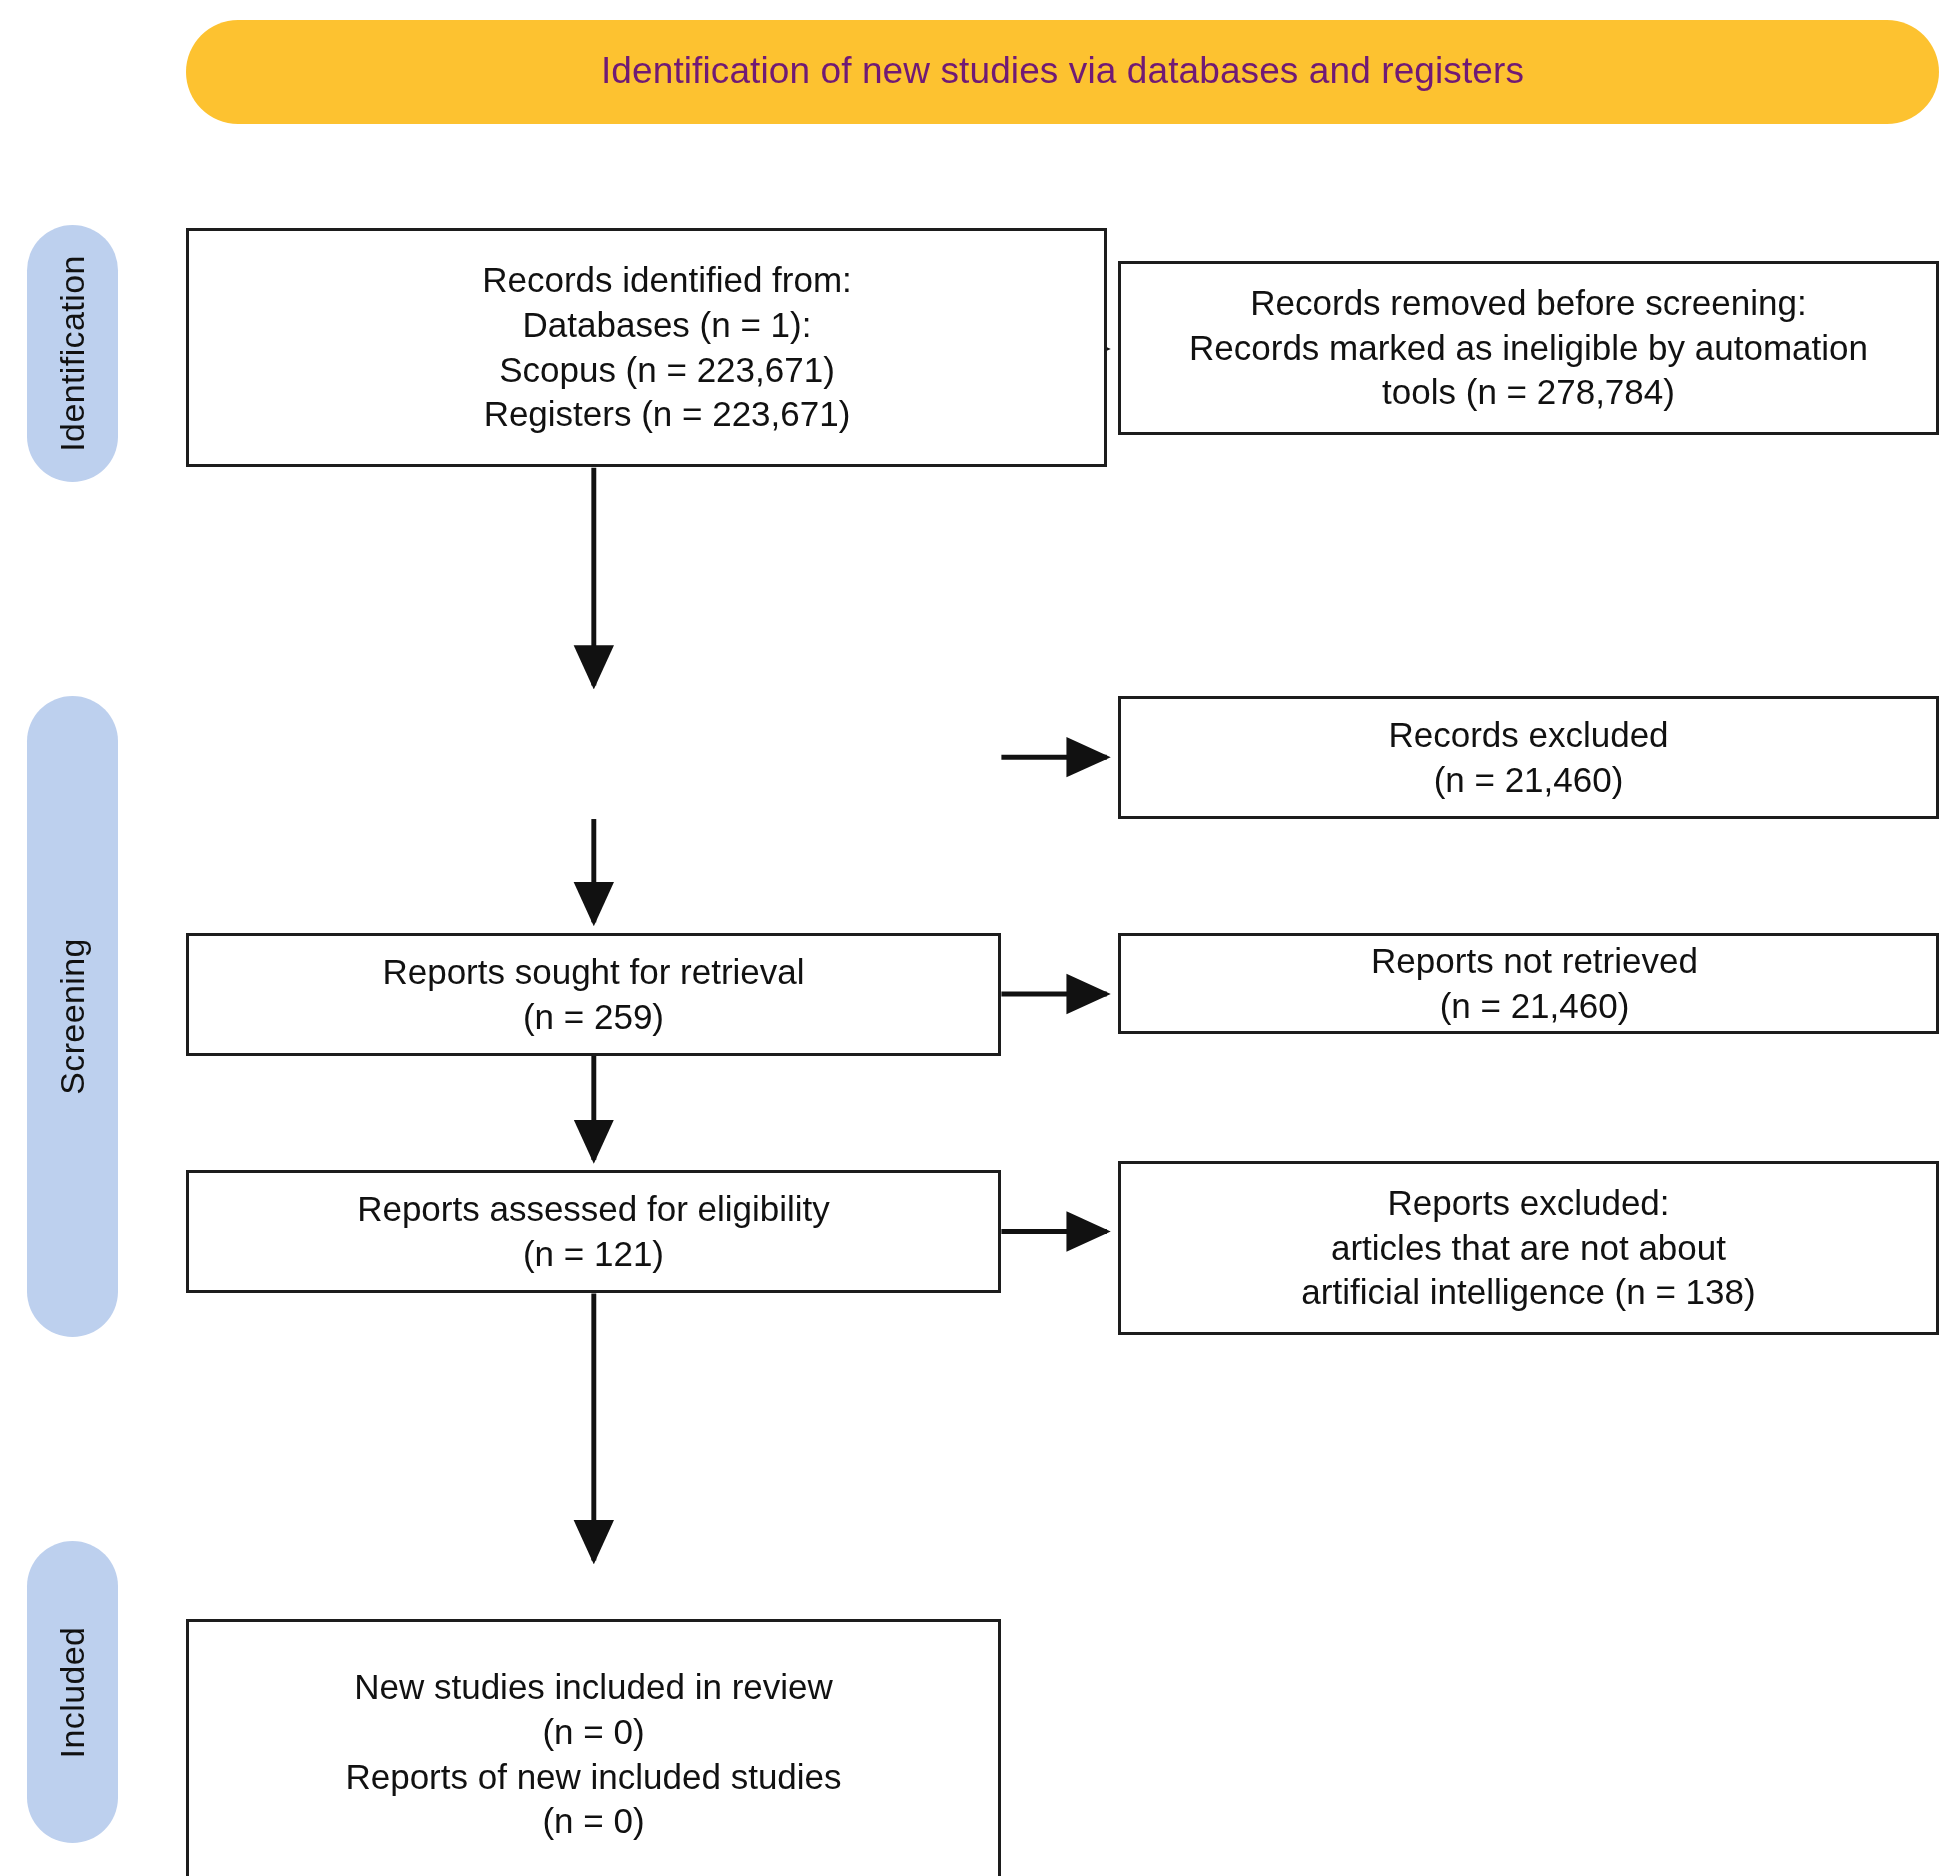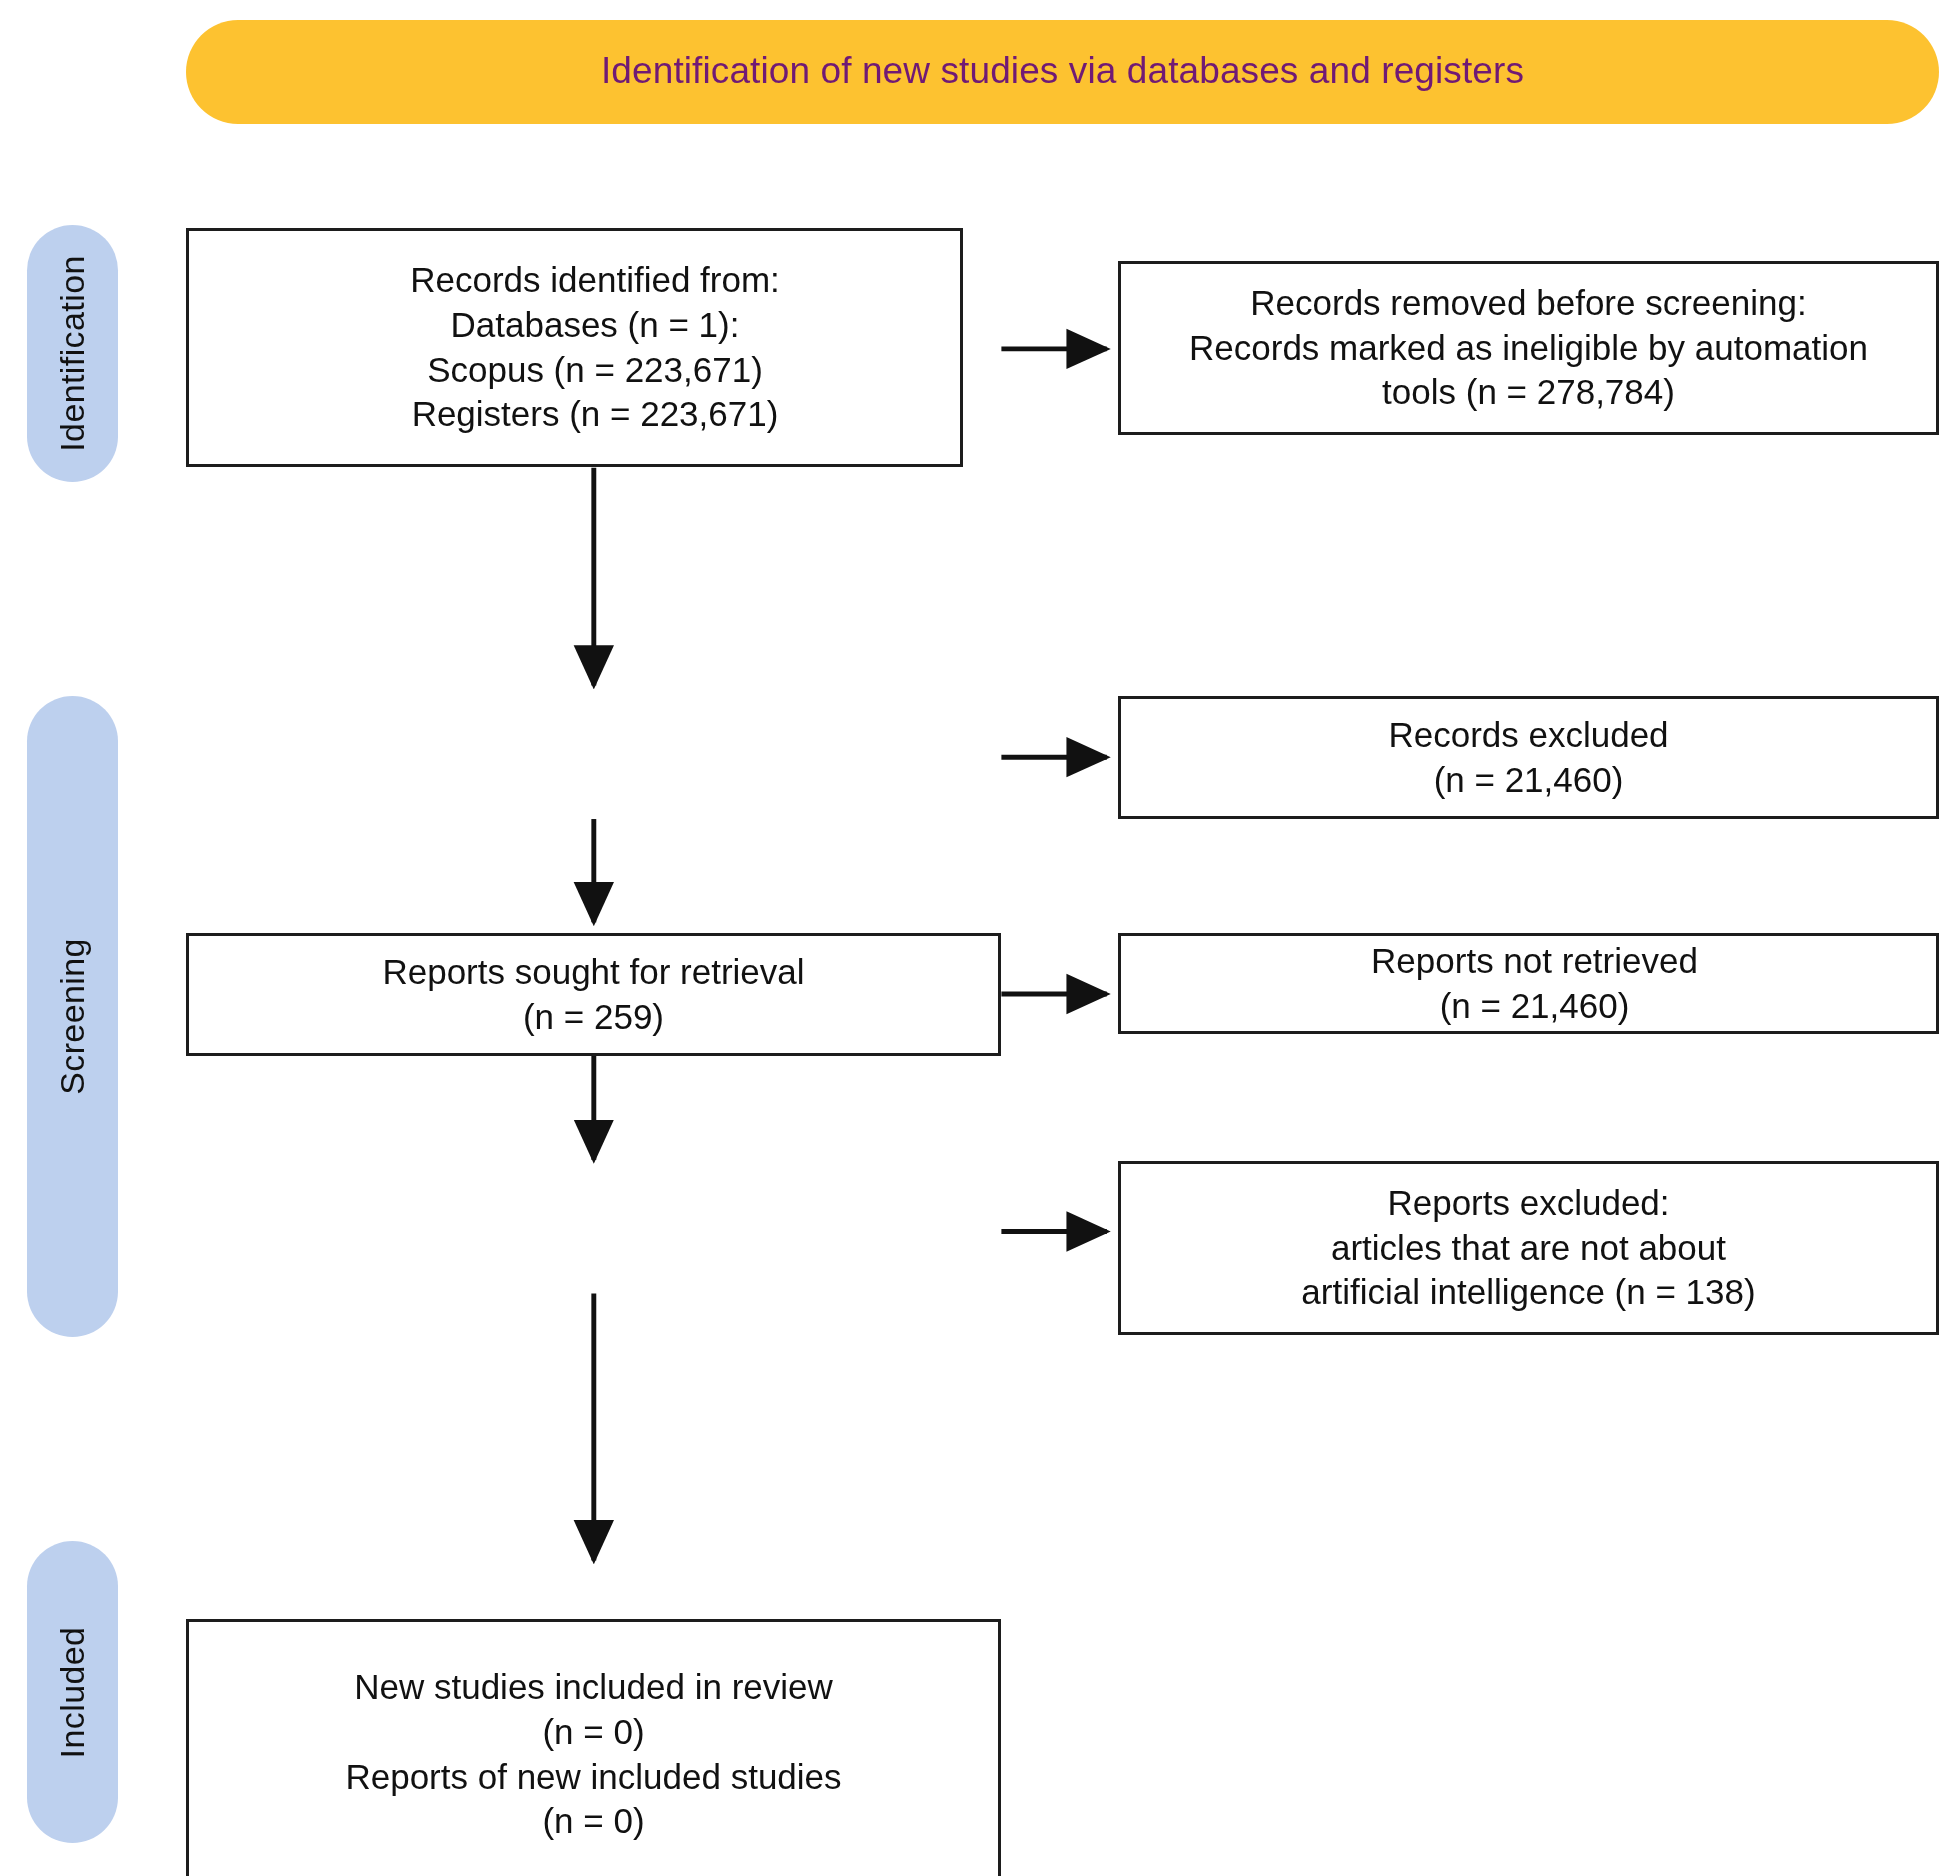--- a/index.html
+++ b/index.html
@@ -73,21 +73,21 @@
     text-align: center;
   }
   .fbox-text {
     font-size: 35px;
     line-height: 1.28;
     color: #111111;
     padding: 0 9.8px;
   }
 
   
-  #box-identified        { left: 186px; top: 228px;  width: 777px; height: 239px; padding-left: 41px; }
+  #box-identified        { left: 186px; top: 228px;  width: 921px; height: 239px; padding-left: 41px; }
   #box-screened          { left: 186px; top: 696px;  width: 815px; height: 123px; }
   #box-sought            { left: 186px; top: 933px; width: 815px; height: 123px; }
   #box-assessed          { left: 186px; top: 1170px; width: 815px; height: 123px; }
   #box-included          { left: 186px; top: 1571px; width: 815px; height: 271px; margin-top: 48px; }
 
   
   #box-removed           { left: 1118px; top: 261px;  width: 821px; height: 174px; }
   #box-records-excluded  { left: 1118px; top: 696px;  width: 821px; height: 123px; }
   #box-not-retrieved     { left: 1118px; top: 933px; width: 821px; height: 101px; padding-left: 12px; }
   #box-reports-excluded  { left: 1118px; top: 1161px; width: 821px; height: 174px; }
@@ -155,20 +155,26 @@
   </div>
 
 
   <div class="fbox" id="box-sought">
     <div class="fbox-text">
         <div>Reports sought for retrieval</div>
         <div>(n = 259)</div>
       </div>
   </div>
 
+  <div class="fbox" id="box-assessed">
+    <div class="fbox-text">
+        <div>Reports assessed for eligibility</div>
+        <div>(n = 121)</div>
+      </div>
+  </div>
 
   <div class="fbox" id="box-included">
     <div class="fbox-text">
         <div>New studies included in review</div>
         <div>(n = 0)</div>
         <div>Reports of new included studies</div>
         <div>(n = 0)</div>
       </div>
   </div>
 

